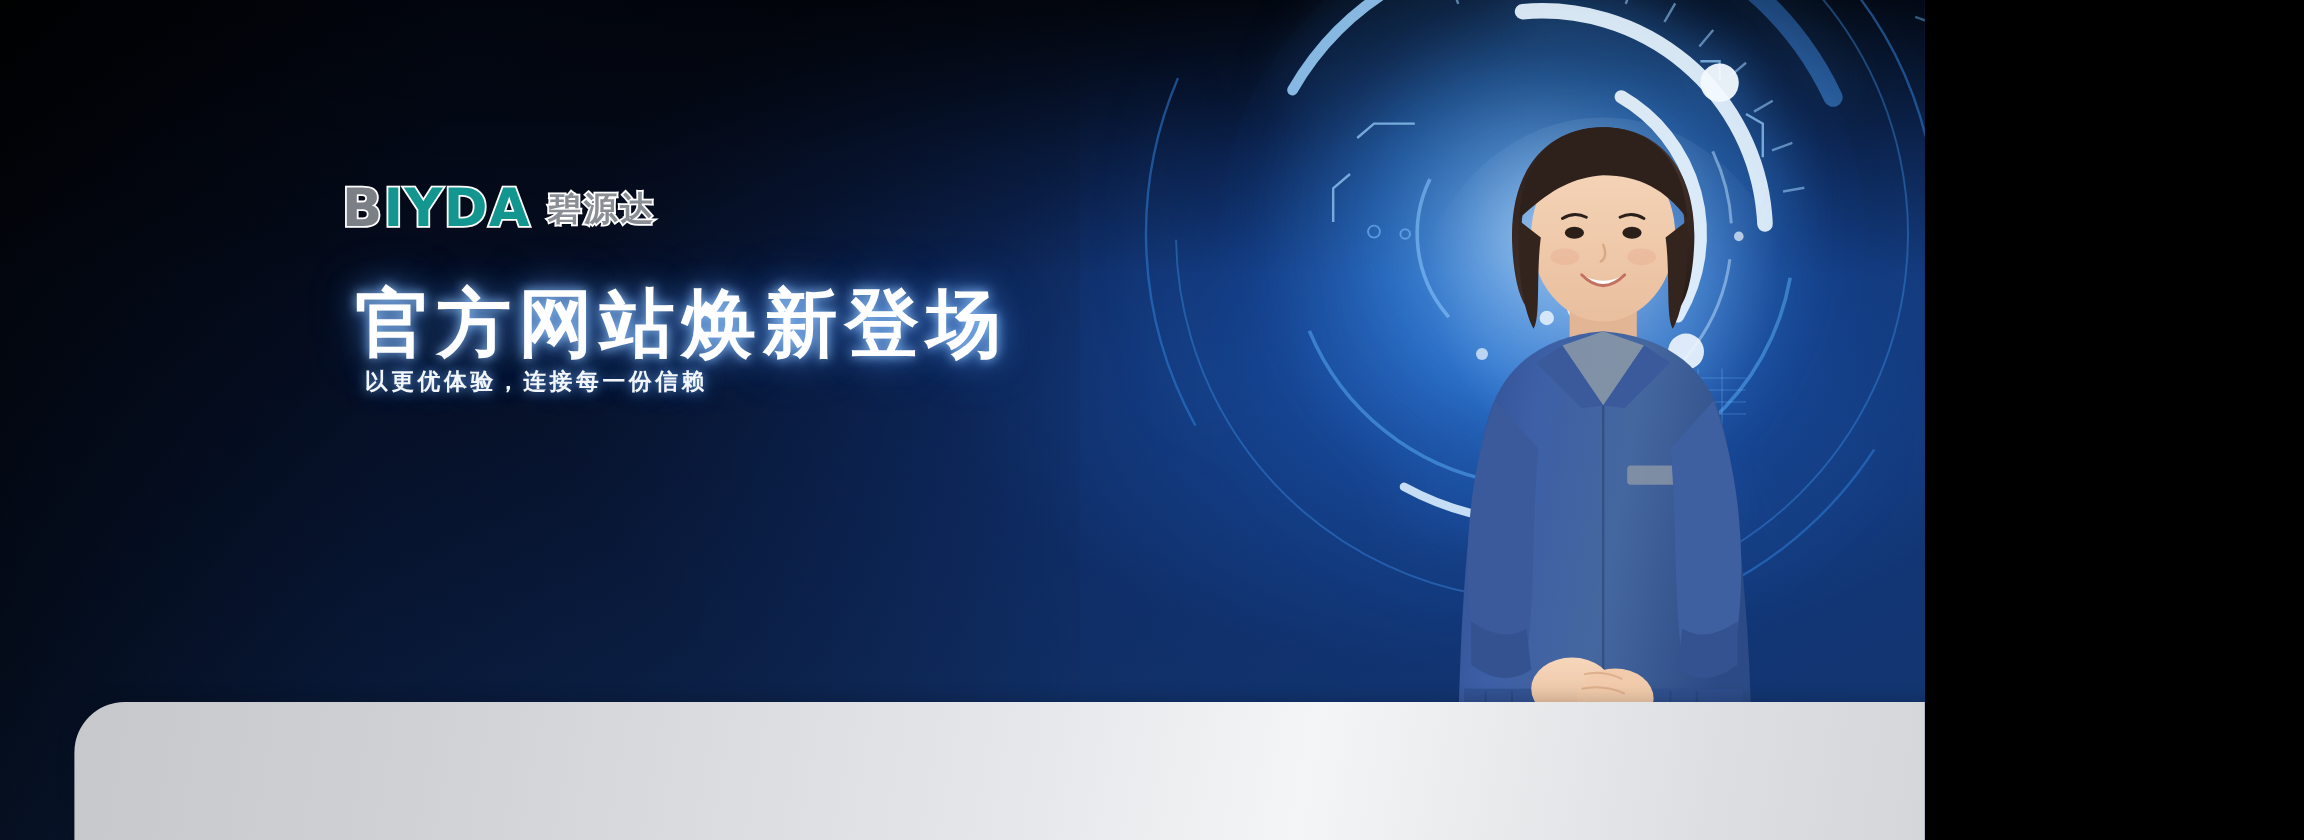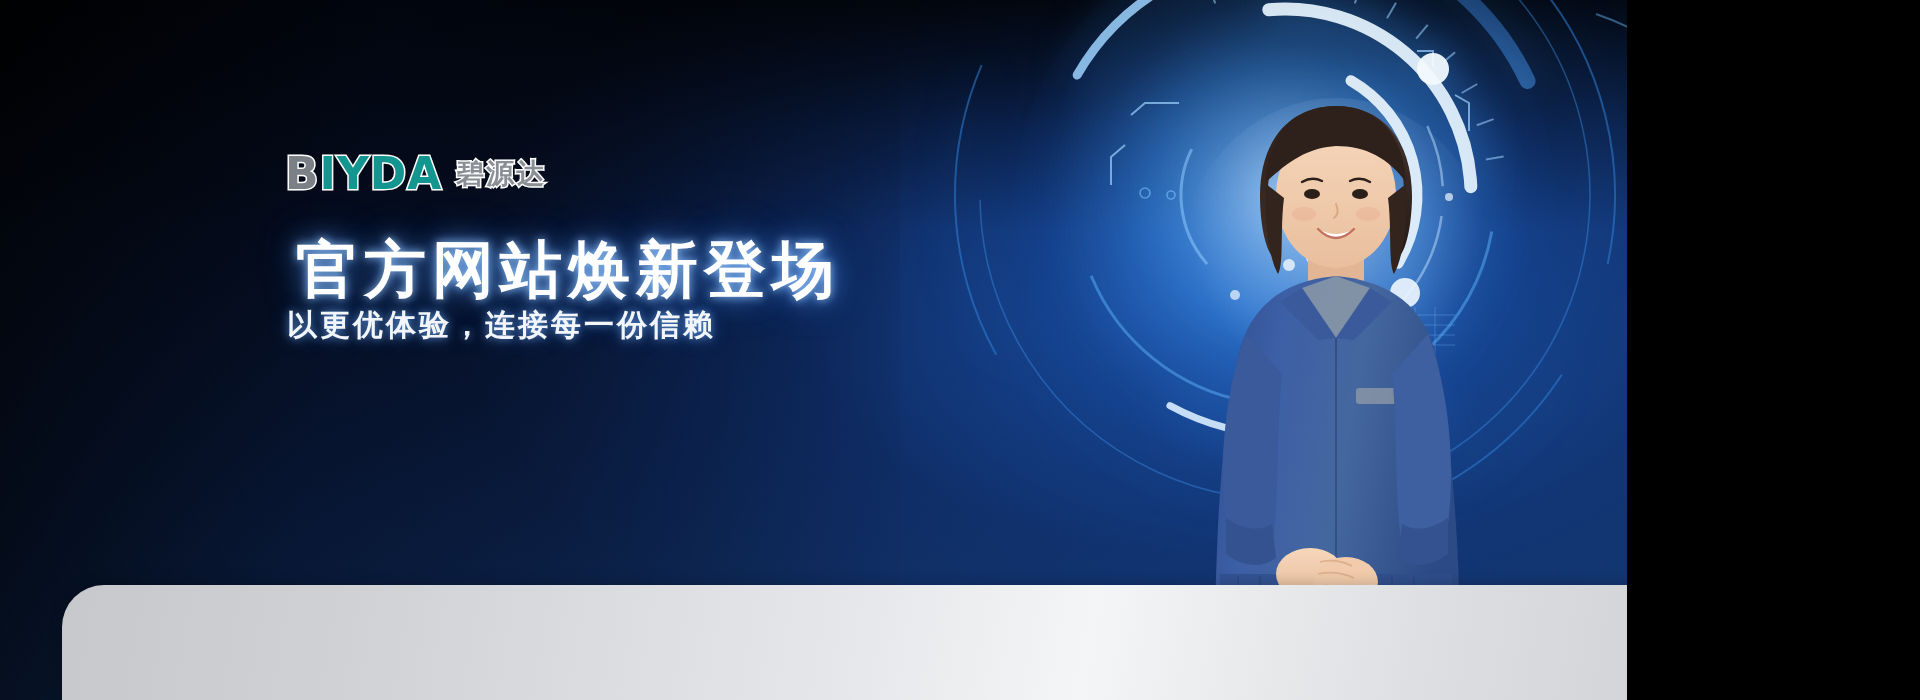--- a/index.html
+++ b/index.html
@@ -7,21 +7,20 @@
   body{font-family:"Liberation Sans","DejaVu Sans",sans-serif;}
 
   #banner{
     position:relative;
     width:1604px;height:700px;
     overflow:hidden;
     background:
       radial-gradient(ellipse 1100px 620px at 1250px 300px, rgba(28,86,178,0.95) 0%, rgba(16,52,120,0.55) 42%, rgba(6,20,52,0.0) 72%),
       radial-gradient(ellipse 1400px 900px at 420px -120px, #04060f 0%, #071028 38%, #0d2450 70%, #14376e 100%),
       linear-gradient(180deg,#03060e 0%, #071226 18%, #0b2350 45%, #11428c 72%, #1a57b4 92%, #1e60c4 100%);
-    padding-left: 23px;
   }
 
   
   .vignette-left{
     position:absolute;left:0;top:0;width:900px;height:700px;
     background:linear-gradient(100deg, rgba(0,0,0,0.82) 0%, rgba(2,8,22,0.52) 38%, rgba(0,0,0,0) 100%);
     pointer-events:none;
   }
   .vignette-top{
     position:absolute;left:0;top:0;width:1920px;height:230px;
@@ -95,22 +94,22 @@
     color:#ffffff;
     font-family:"DejaVu Sans",sans-serif;
     text-shadow:
       0 0 10px rgba(150,200,255,0.95),
       0 0 24px rgba(90,160,255,0.70),
       0 0 44px rgba(50,120,230,0.45);
     white-space:nowrap;
   }
 
   .subline{
-    position:absolute;left:287px;top:305px;
-    font-size:30px;font-weight:bold;letter-spacing:3px;
+    position:absolute;left:304px;top:305px;
+    font-size:19px;font-weight:bold;letter-spacing:3px;
     color:#f2f6fb;
     font-family:"DejaVu Sans",sans-serif;
     text-shadow:0 0 9px rgba(120,180,255,0.75), 0 0 20px rgba(60,130,230,0.45);
     white-space:nowrap;
   }
 
   
   .dots{position:absolute;left:0;top:0;width:1920px;height:700px;pointer-events:none;}
 </style>
 </head>

